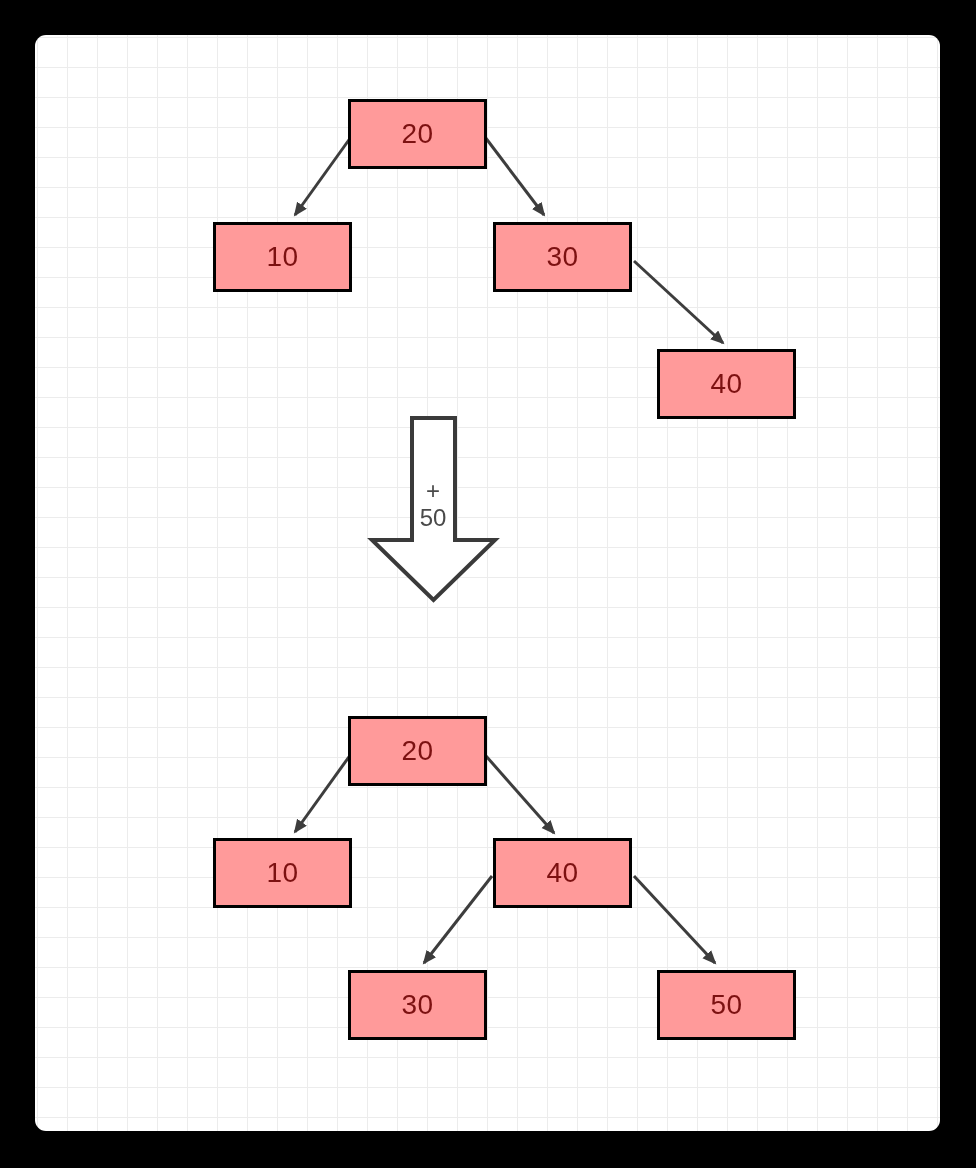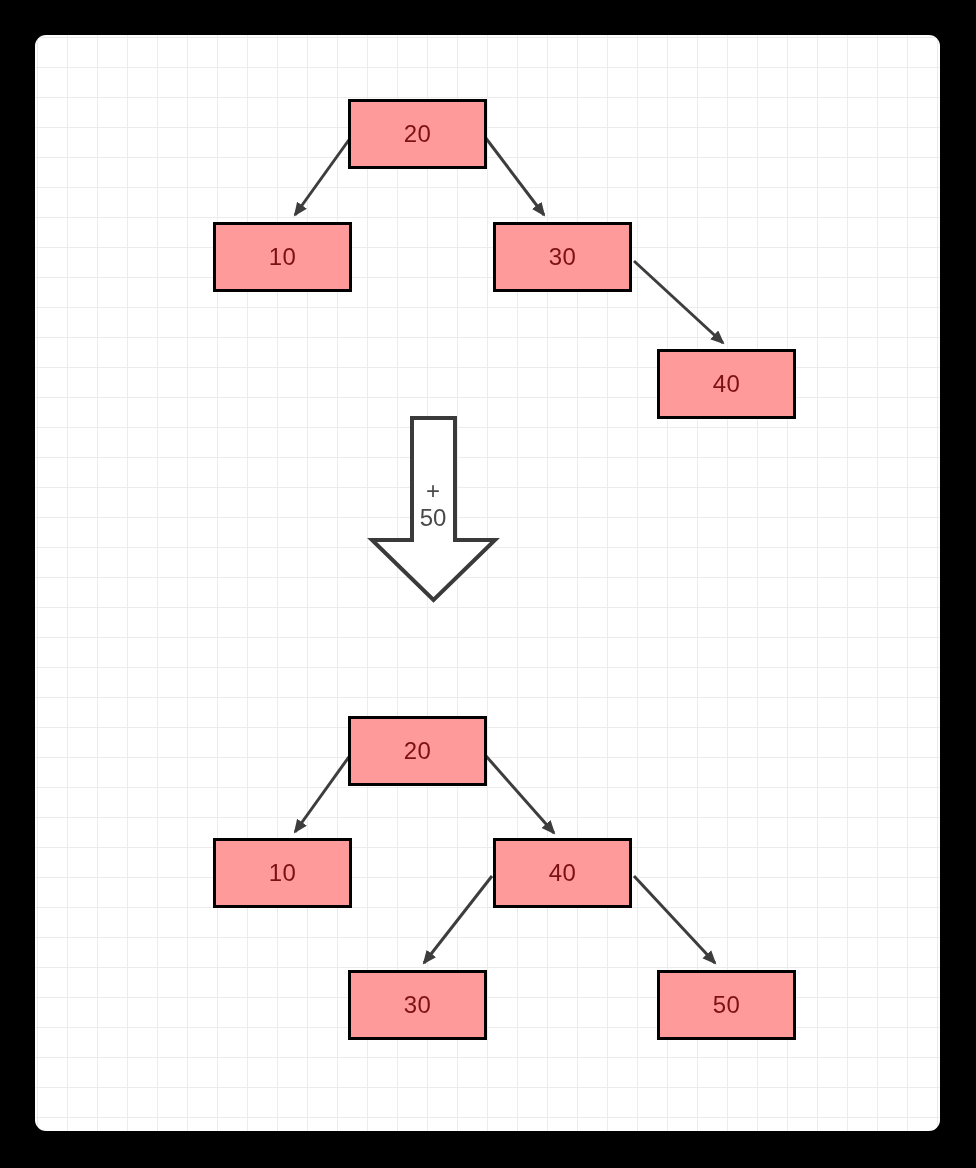--- a/index.html
+++ b/index.html
@@ -39,21 +39,21 @@
   .tree-node {
     position: absolute;
     width: 139px;
     height: 70px;
     box-sizing: border-box;
     background: #ff9a9a;
     border: 3px solid #000000;
     display: flex;
     align-items: center;
     justify-content: center;
-    font-size: 24px;
+    font-size: 28px;
     color: #7c1111;
     letter-spacing: 0.5px;
   }
   .op-label {
     position: absolute;
     left: 368px;
     top: 442px;
     width: 60px;
     text-align: center;
     font-size: 24px;

